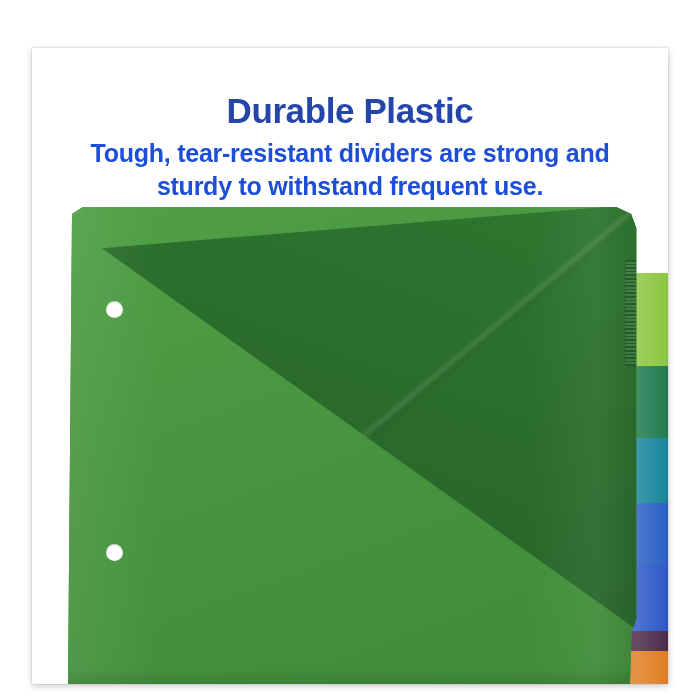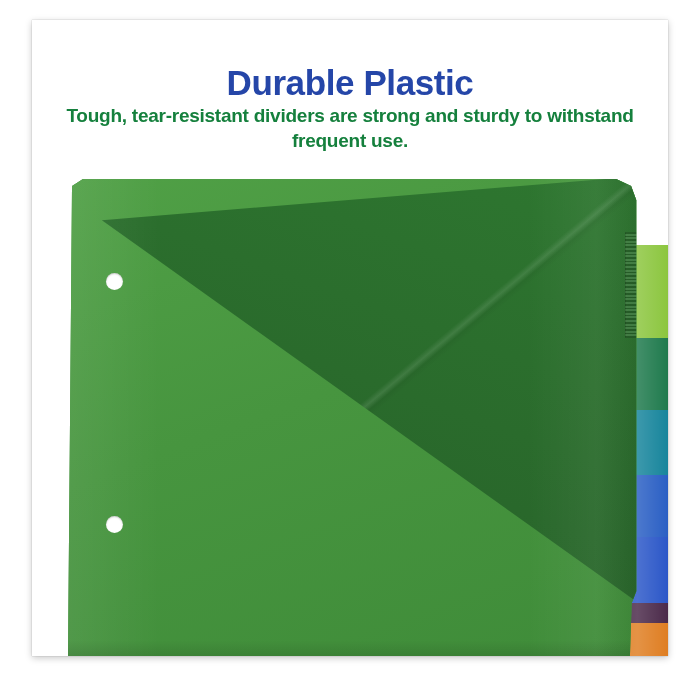--- a/index.html
+++ b/index.html
@@ -18,21 +18,21 @@
     position: relative;
     width: 700px;
     height: 700px;
     background: #ffffff;
   }
 
   
   #product-card {
     position: absolute;
     left: 32px;
-    top: 20px;
+    top: 48px;
     width: 636px;
     height: 636px;
     background: #ffffff;
     box-shadow: 0 2px 7px rgba(0,0,0,0.22), 0 0 1px rgba(0,0,0,0.30);
     overflow: hidden;
   }
 
   
   .headline {
     position: absolute;
@@ -44,25 +44,25 @@
     font-weight: bold;
     letter-spacing: -0.4px;
     color: #2546a8;
   }
   .subhead {
     position: absolute;
     left: 28px;
     top: 64px;
     width: 580px;
     text-align: center;
-    font-size: 19px;
+    font-size: 25px;
     font-weight: bold;
     line-height: 1.33;
     letter-spacing: -0.25px;
-    color: #15803d;
+    color: #1d4ed8;
   }
 
   
   #tab-stack {
     position: absolute;
     left: 555px;
     top: 190px;
     width: 81px;
     height: 446px;
   }

